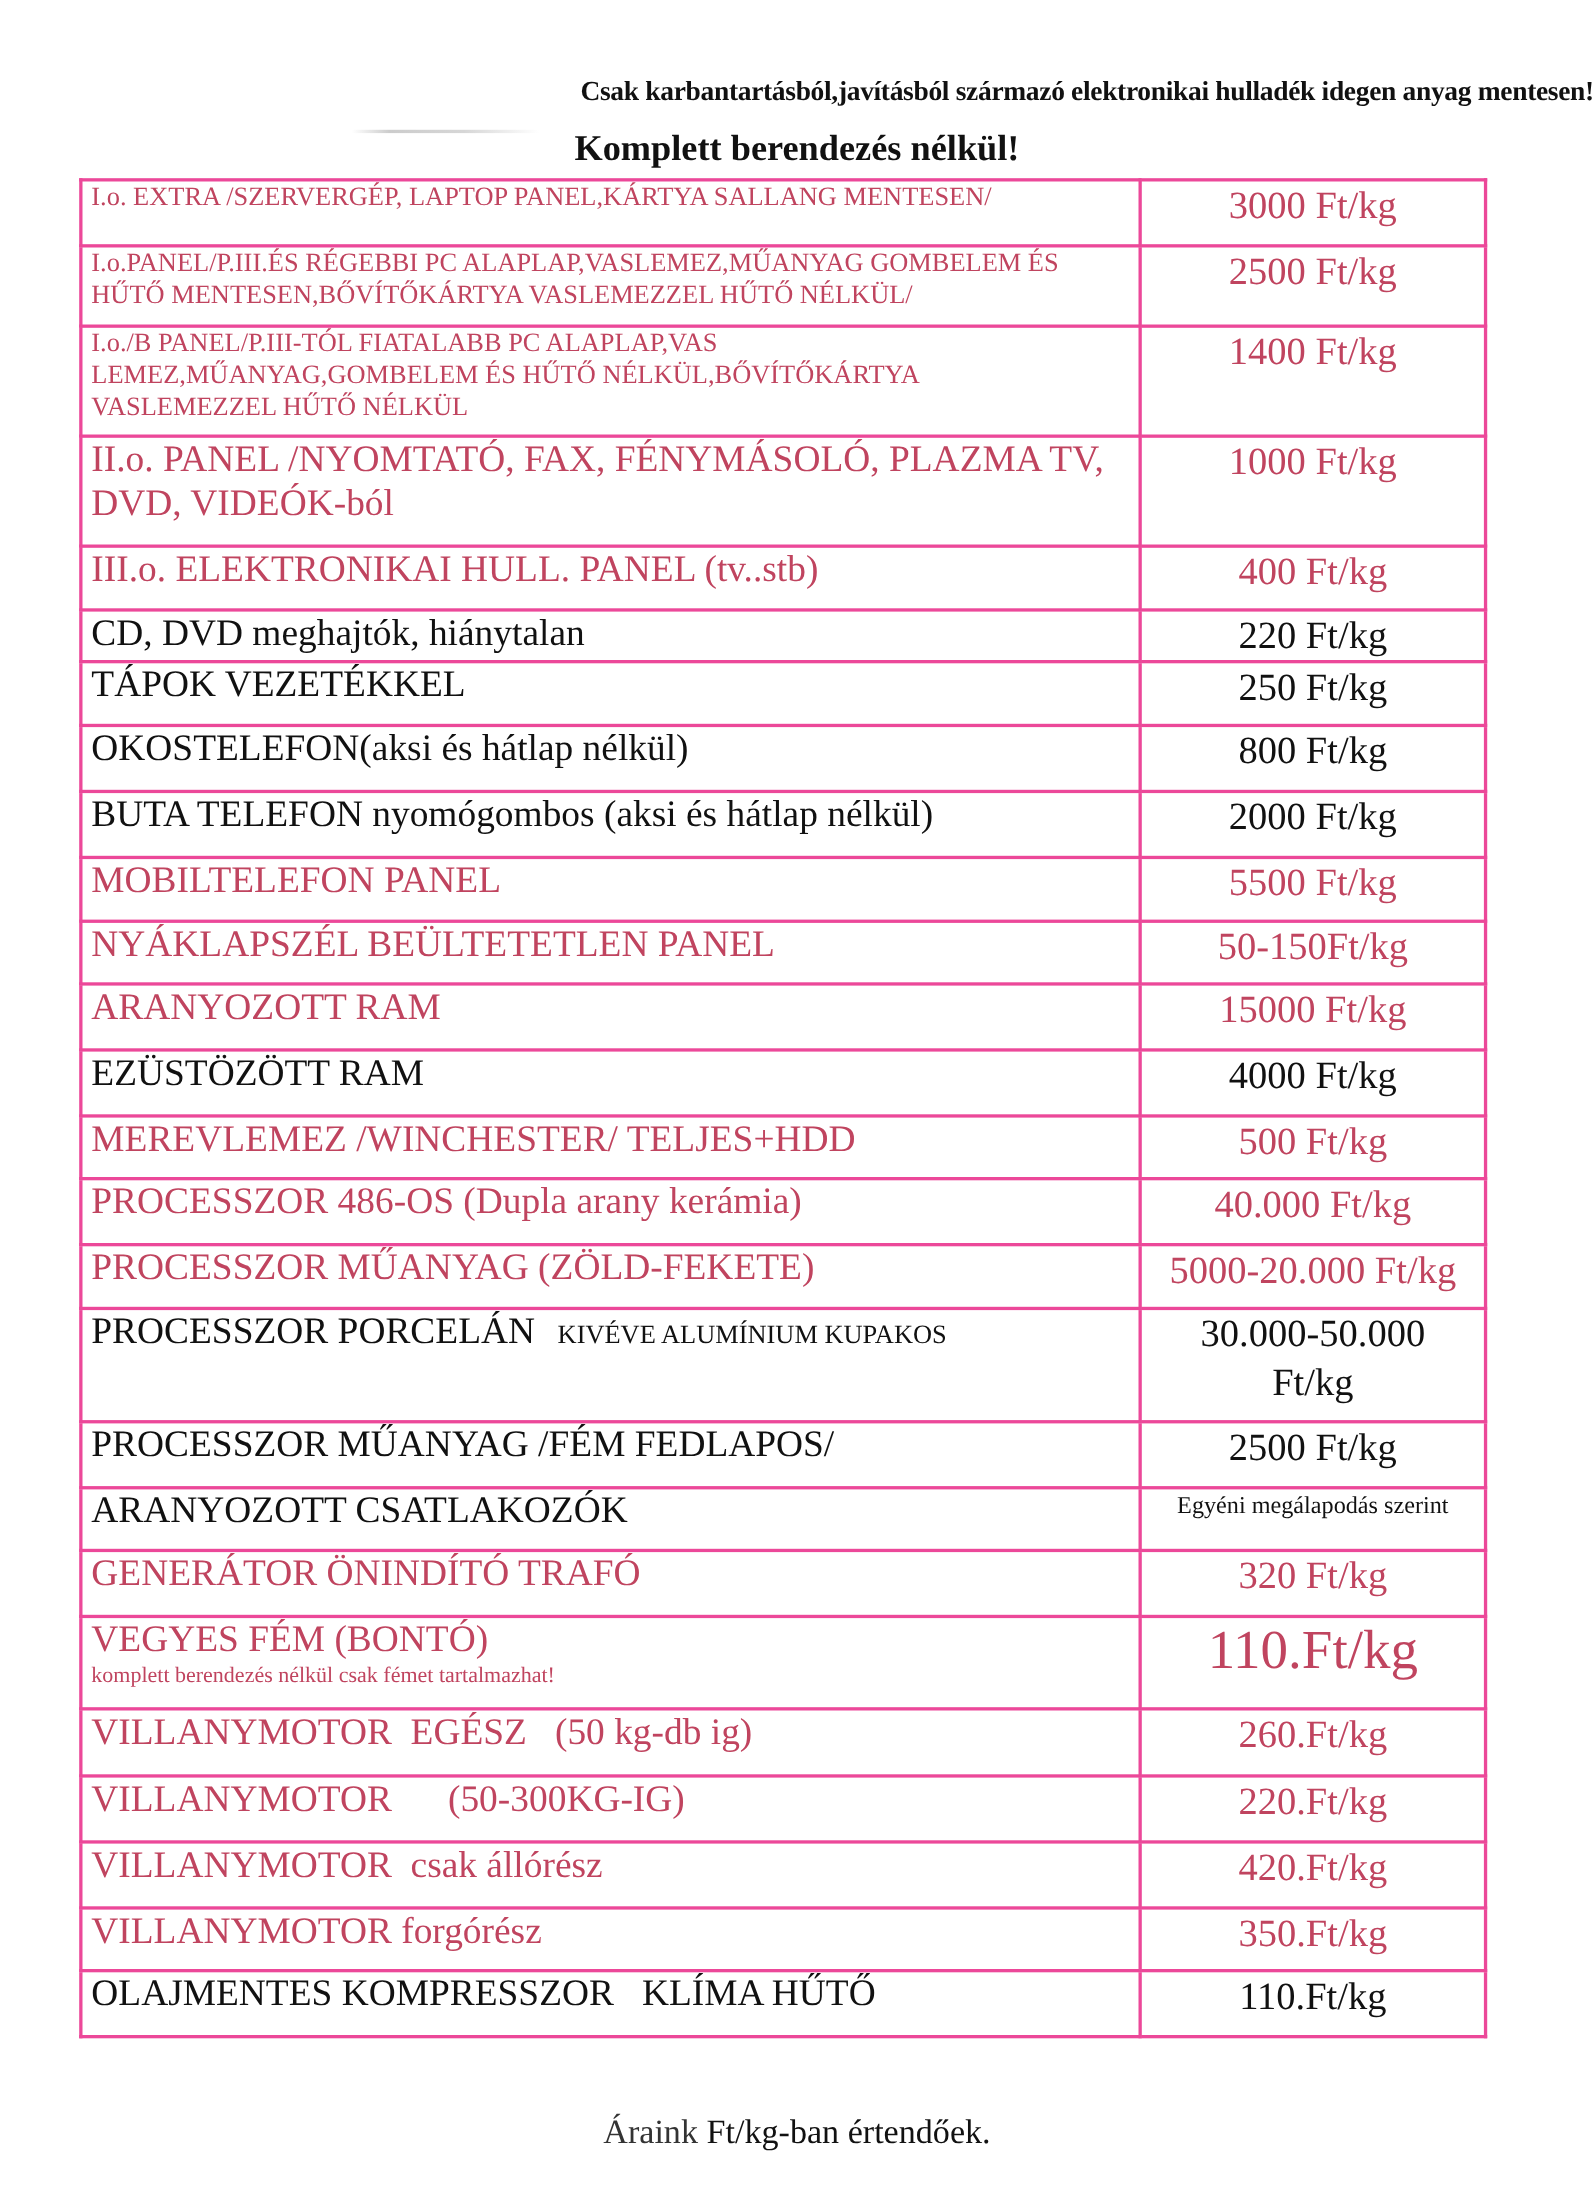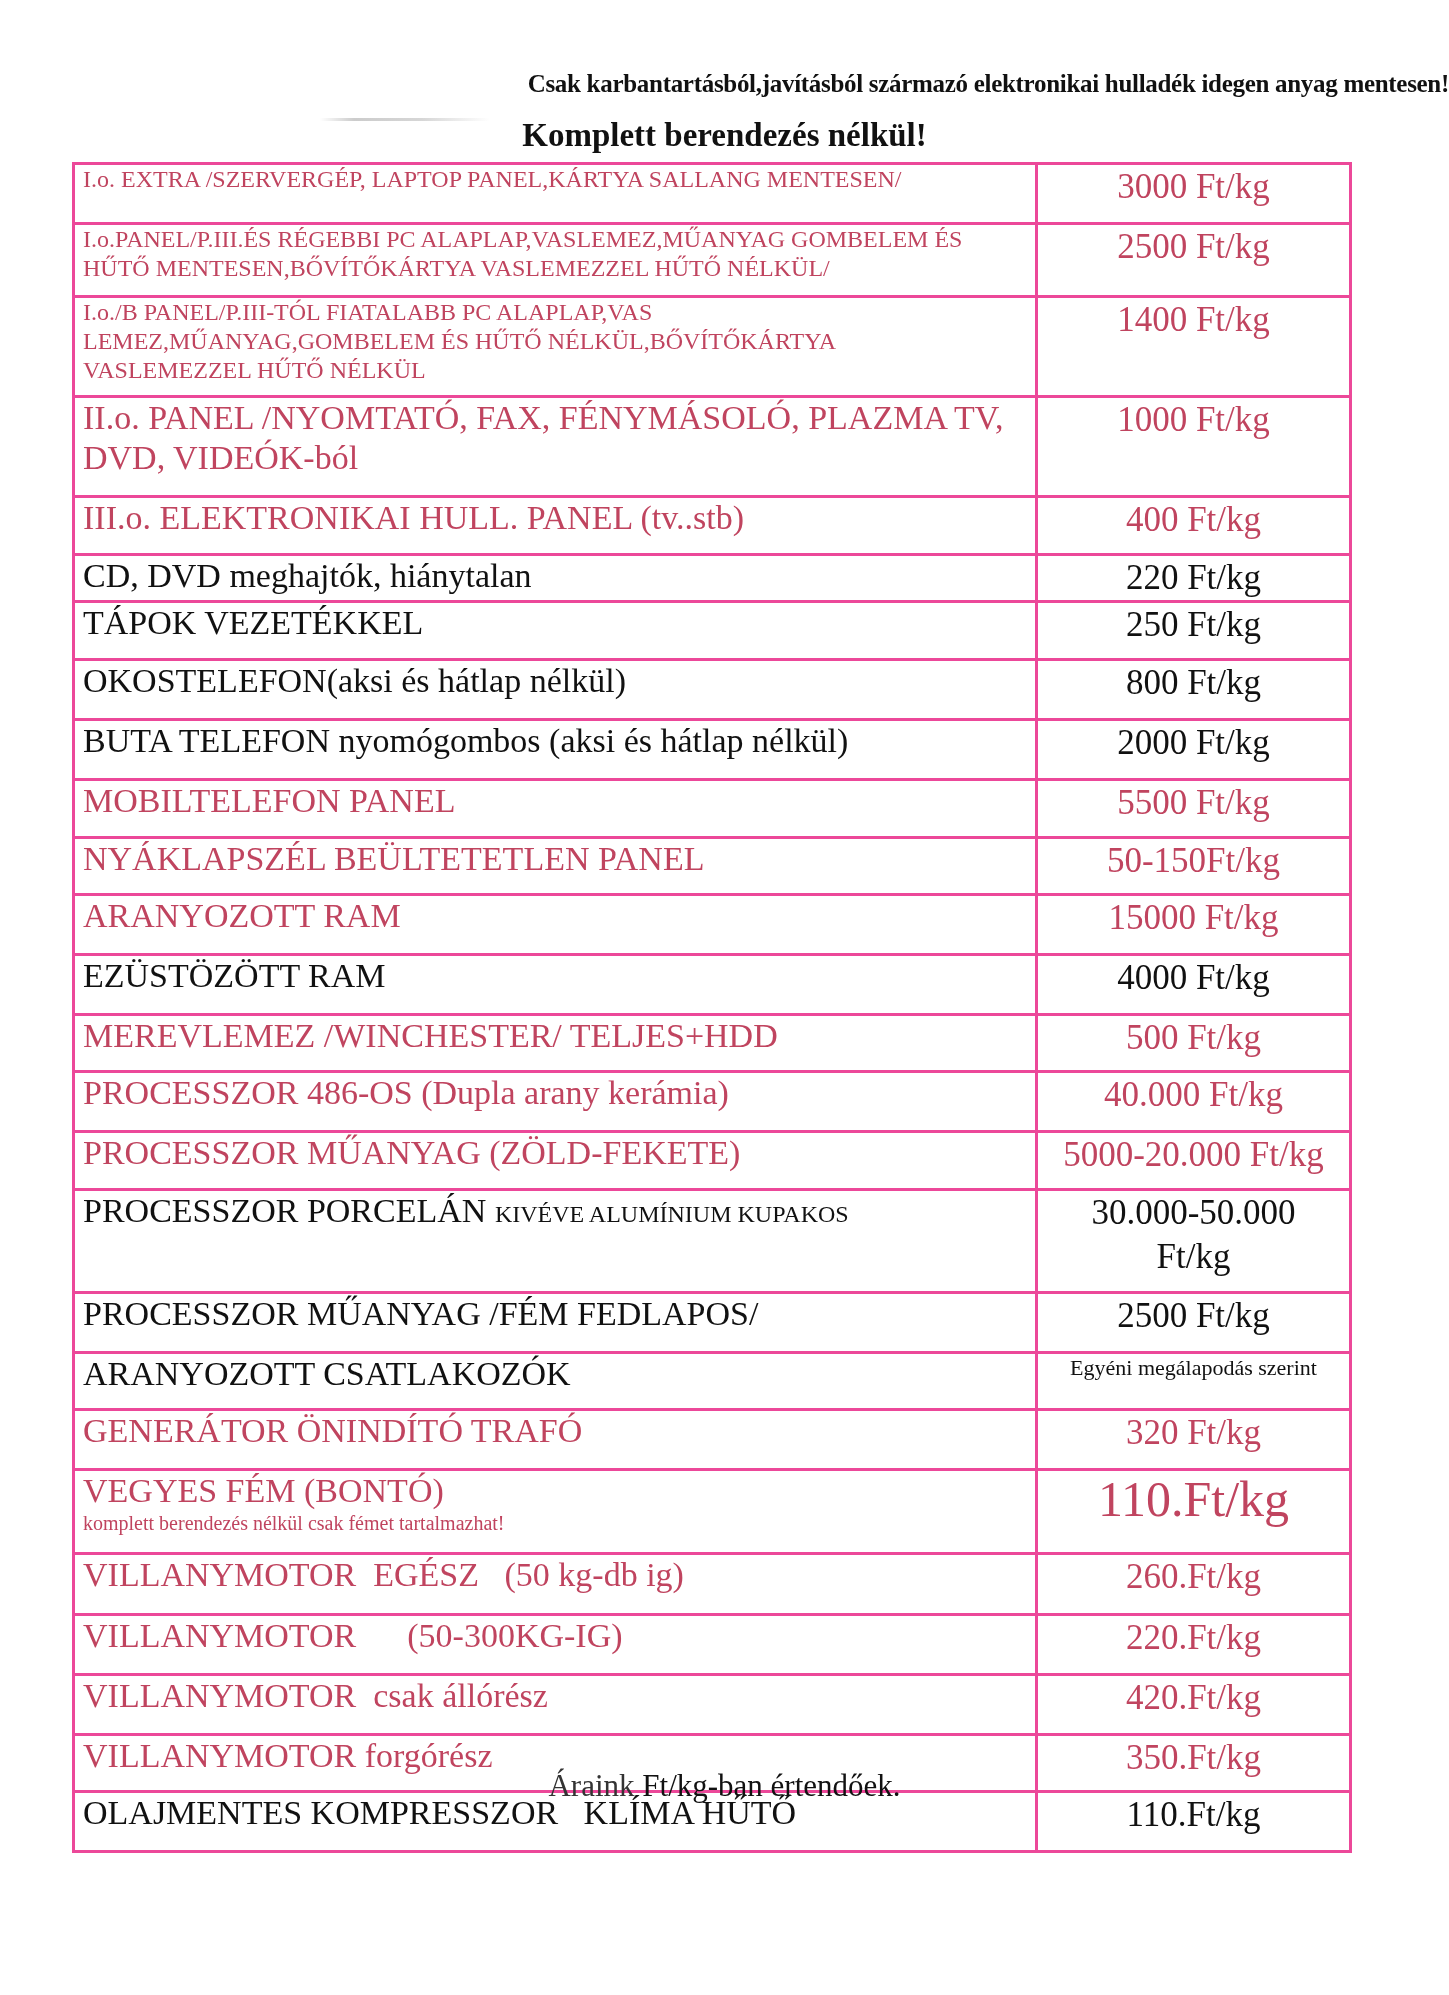--- a/index.html
+++ b/index.html
@@ -27,26 +27,26 @@
   table.price td {
     border: 3px solid #ec4899; padding: 0 8px; vertical-align: top;
   }
   td.desc { width: 944px; }
   td.price-cell { text-align: center; }
   .red { color: #c0445f; }
   .blk { color: #111; }
   .fs-s { font-size: 24px; line-height: 29px; padding-top: 6px; }
   .fs-m { font-size: 34px; line-height: 40px; padding-top: 4px; }
   .fs-l { font-size: 35px; line-height: 44px; padding-top: 6px; }
-  .small-caps-note { font-size: 24px; }
+  .small-caps-note { font-size: 24px; margin-left: 12px; }
   .note-small { font-size: 20px; display: block; line-height: 24px; }
   .egyeni { font-size: 22px; line-height: 28px; padding-top: 12px; }
   .big-price { font-size: 50px; line-height: 56px; padding-top: 14px; }
   .footer {
-    position: absolute; top: 1768px; left: 0; width: 1449px; text-align: center;
+    position: absolute; top: 1920px; left: 0; width: 1449px; text-align: center;
     font-size: 31px; color: #111;
   }
   .footer .a { color: #333; }
 </style>
 </head>
 <body>
 
 <div class="heading1">Csak karbantartásból,javításból származó elektronikai hulladék idegen anyag mentesen!</div>
 <div class="smudge"></div>
 <div class="heading2">Komplett berendezés nélkül!</div>

